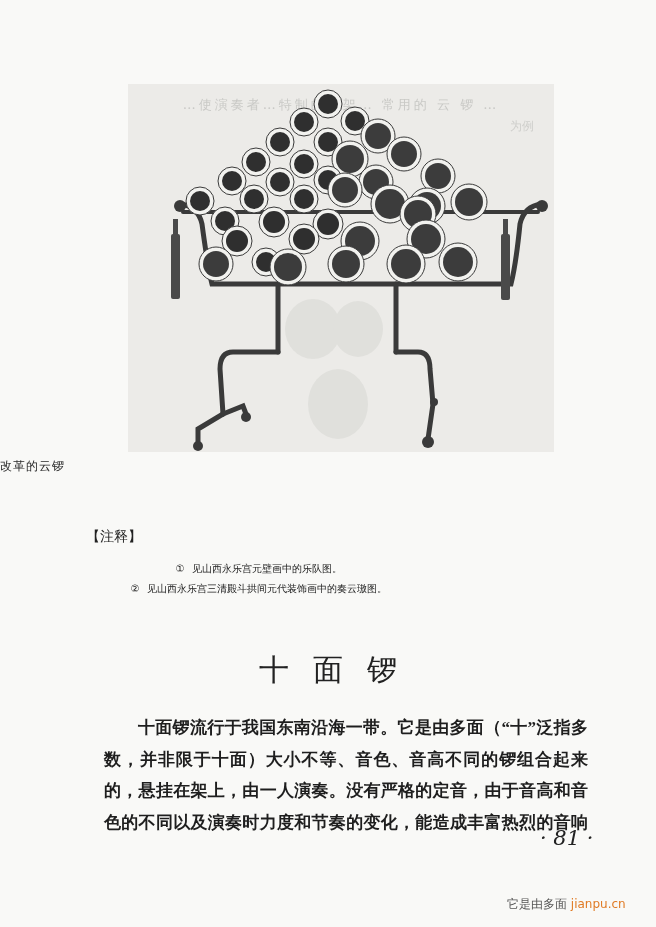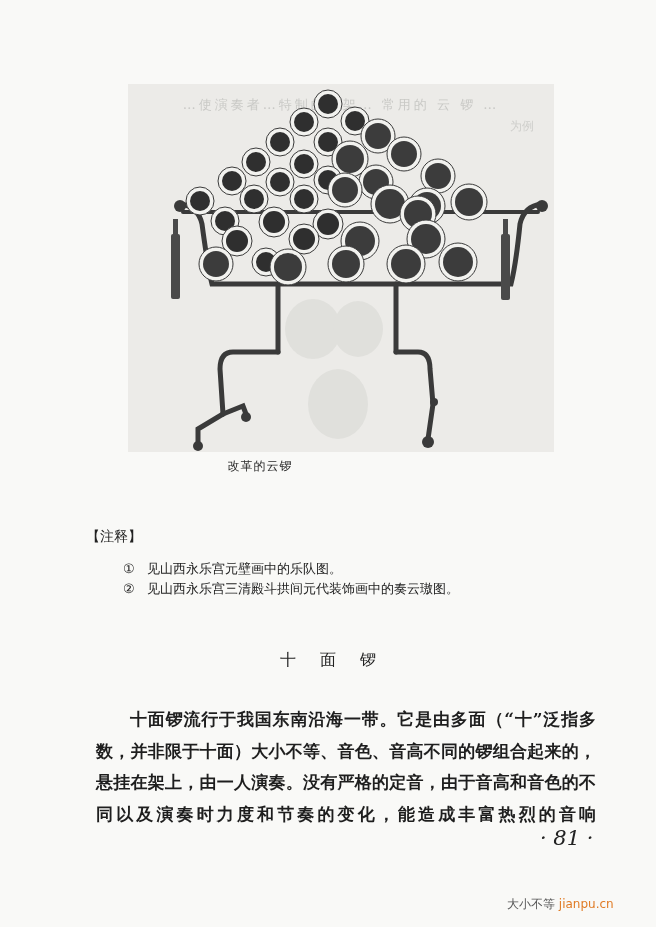--- a/index.html
+++ b/index.html
@@ -14,40 +14,40 @@
     background: #ecebe8;
   }
   .photo svg { position: absolute; left: 0; top: 0; }
   .ghost-text {
     position: absolute; top: 12px; left: 0; width: 100%;
     font-size: 13px; color: #c9c9c6; letter-spacing: 3px; white-space: nowrap;
     text-align: center;
   }
   .ghost-text2 { position: absolute; top: 34px; right: 20px; font-size: 12px; color: #cfcfcc; }
   .caption {
-    position: absolute; top: 458px; left: 0; width: 520px; text-align: center;
+    position: absolute; top: 458px; left: 0; width: 520px; text-align: left;
     font-size: 12px; color: #2a2a2a; letter-spacing: 1px;
   }
   .notes-title {
     position: absolute; left: 86px; top: 528px; font-size: 14px; color: #222;
   }
   .notes { position: absolute; left: 123px; top: 559px; list-style: none; margin: 0; padding: 0; }
-  .notes li { font-size: 13px; height: 19.5px; line-height: 19.5px; color: #222; white-space: nowrap; }
+  .notes li { font-size: 10px; height: 19.5px; line-height: 19.5px; color: #222; white-space: nowrap; text-align: center; }
   .notes .num { display: inline-block; width: 24px; }
   .section-title {
     position: absolute; top: 650px; left: 0; width: 656px; text-align: center;
     font-family: "DejaVu Sans", "Liberation Sans", sans-serif;
-    font-size: 16px; letter-spacing: 24px; padding-left: 24px; box-sizing: border-box;
+    font-size: 30px; letter-spacing: 24px; padding-left: 24px; box-sizing: border-box;
     color: #222;
   }
   .body-text {
     position: absolute; left: 96px; top: 704px; width: 500px;
     font-size: 17px; line-height: 31.5px; color: #1e1e1e; font-weight: bold;
   }
-  .body-text p { margin: 0; text-indent: 34px; text-align: justify; text-align-last: justify; }
+  .body-text p { margin: 8px; text-indent: 34px; text-align: justify; text-align-last: justify; font-family: Liberation Serif, serif; }
   .page-number {
     position: absolute; left: 540px; top: 826px; font-size: 21px; font-style: italic; color: #222;
   }
   .watermark {
     position: absolute; left: 507px; top: 896px; font-size: 12px; color: #555;
     font-family: "DejaVu Sans", "Liberation Sans", sans-serif;
   }
   .watermark .en { color: #e07b25; margin-top: 32px; }
 </style>
 </head>
@@ -184,15 +184,15 @@
 
 <div class="section-title">十面锣</div>
 
 <div class="body-text">
   <p>十面锣流行于我国东南沿海一带。它是由多面（“十”泛指多数，并非限于十面）大小不等、音色、音高不同的锣组合起来的，悬挂在架上，由一人演奏。没有严格的定音，由于音高和音色的不同以及演奏时力度和节奏的变化，能造成丰富热烈的音响</p>
 </div>
 
 <div class="page-number">· 81 ·</div>
 
 <div class="watermark">
-  <span>大小不等</span>
+  <span>它是由多面</span>
   <span class="en">jianpu.cn</span>
 </div>
 
 </body></html>

